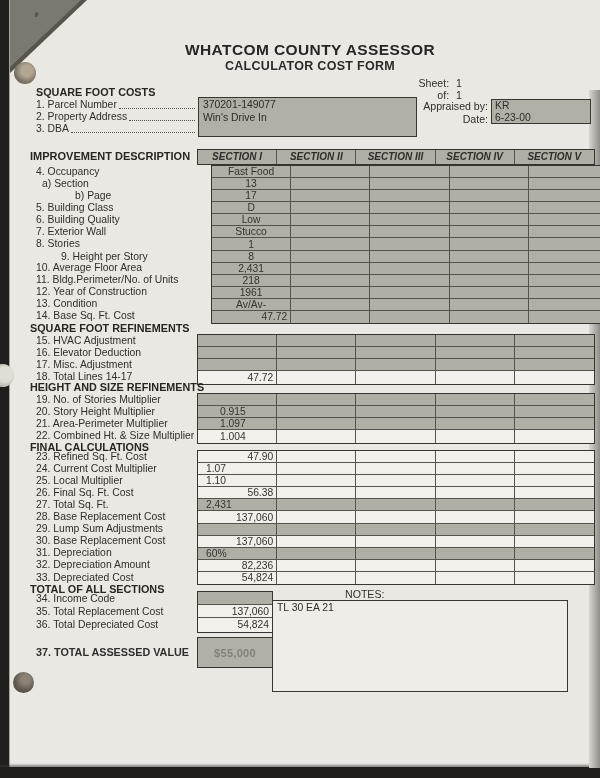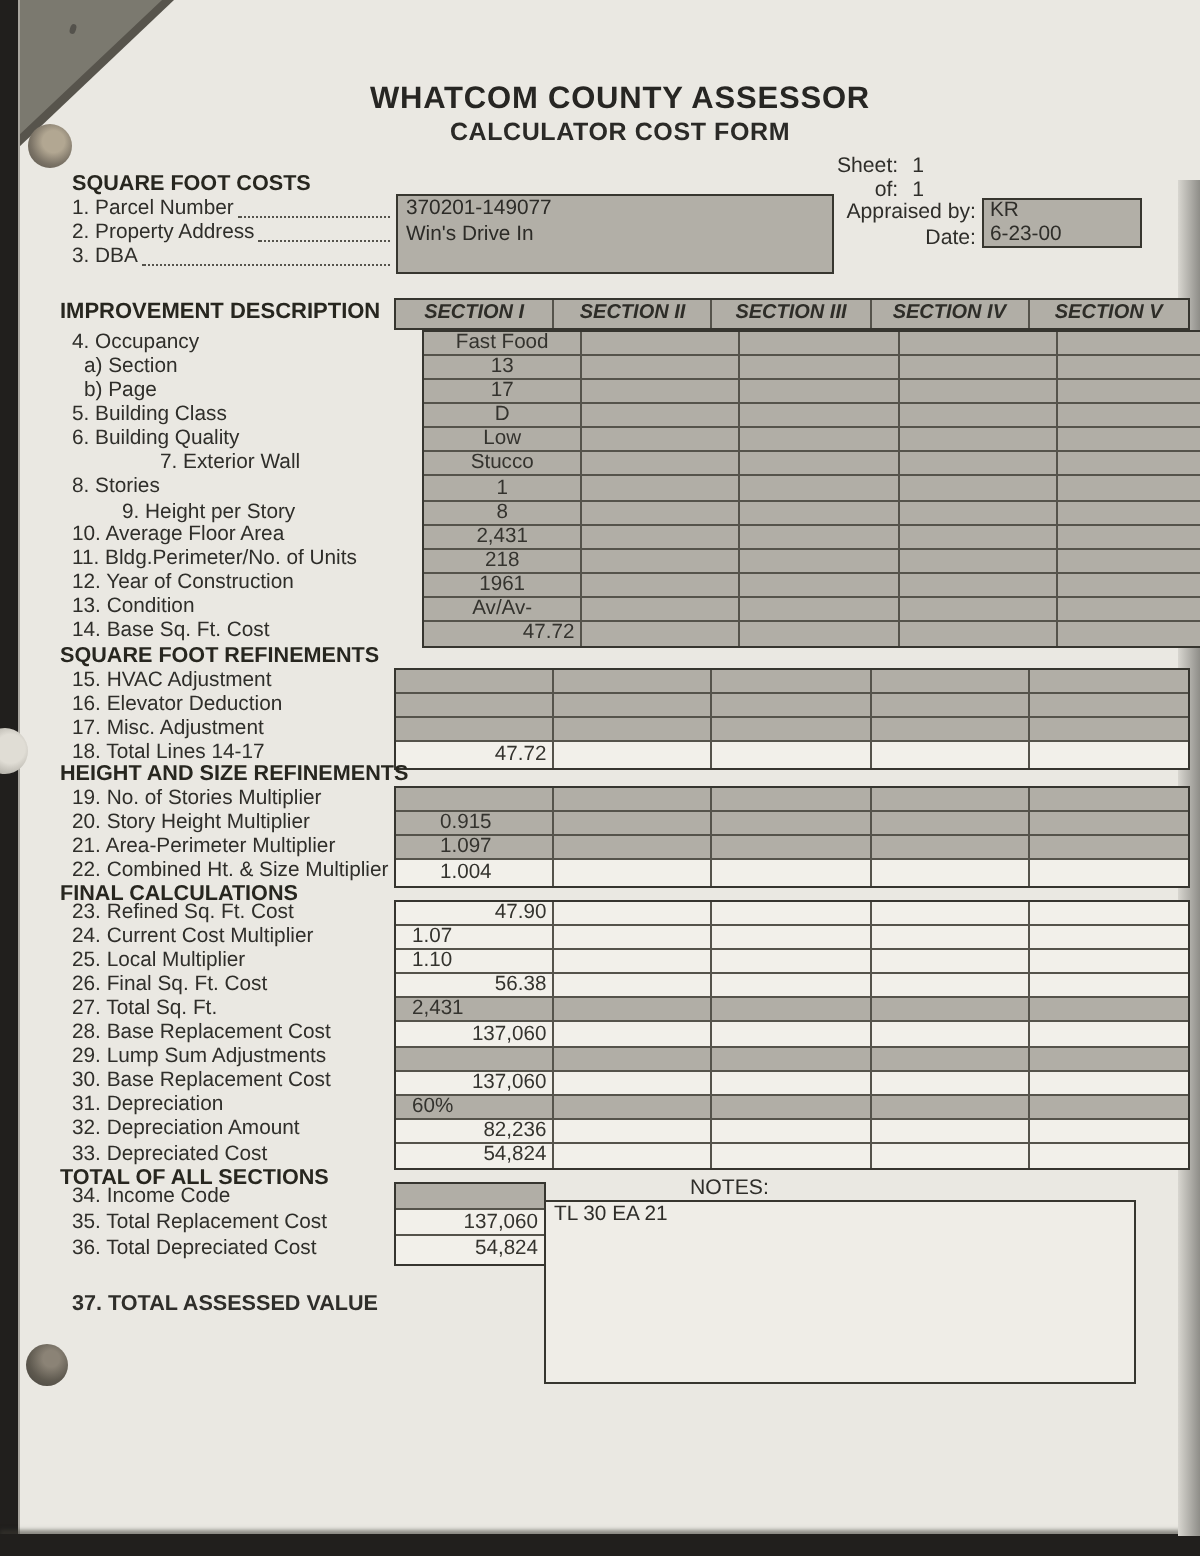--- a/index.html
+++ b/index.html
@@ -34,21 +34,21 @@
     background:radial-gradient(circle at 60% 35%, #8b8376 22%, #5e594f 60%, #45423c 100%); }
 
   
   #title { left:60px; top:41px; width:500px; text-align:center;
     font-size:15.5px; font-weight:bold; color:#272623; letter-spacing:.4px; }
   #subtitle { left:60px; top:59px; width:500px; text-align:center;
     font-size:12.5px; font-weight:bold; color:#2b2a27; letter-spacing:.3px; }
 
   .meta-line { text-align:right; font-size:10.6px; color:#2f2e2a; white-space:nowrap; }
   .meta-line .val { margin-left:7px; }
-  #appraised-box { left:491px; top:99px; width:80px; height:25px;
+  #appraised-box { left:491px; top:99px; width:100px; height:25px;
     background:#b2afa7; border:1.4px solid #37362f; }
   #appraised-box .boxrow { height:11.5px; line-height:11.5px; padding-left:3px;
     font-size:10.4px; color:#2f2e2a; white-space:nowrap; }
 
   
   .heading { font-weight:bold; font-size:10.8px; color:#27261f; white-space:nowrap; }
   .id-row { left:36px; width:160px; height:12px; display:flex; align-items:flex-end; }
   .id-row .t { font-size:10.4px; color:#2f2e2a; white-space:nowrap; line-height:12px; }
   .id-row .leader { flex:1; border-bottom:1.4px dotted #55534c; margin:0 1px 2px 2px; }
   #parcel-box { left:198px; top:97px; width:219px; height:40px;
@@ -147,24 +147,24 @@
       <div class="cell fill-gray r-last">SECTION II</div>
       <div class="cell fill-gray r-last">SECTION III</div>
       <div class="cell fill-gray r-last">SECTION IV</div>
       <div class="cell fill-gray r-last c-last">SECTION V</div>
     </div>
   <div class="abs heading" style="left:30px;top:150px;font-size:11px;">IMPROVEMENT DESCRIPTION</div>
 
   <div id="blocks-layer">
       <div class="abs row-label" style="top: 165.5px; line-height: 12.08px;">4. Occupancy</div>
       <div class="abs row-label indent" style="top: 177.58px; line-height: 12.08px;">a) Section</div>
-      <div class="abs row-label indent" style="top: 189.66px; line-height: 12.08px;">b) Page</div>
+      <div class="abs row-label indent" style="top: 189.66px; line-height: 12.08px; margin-left: 33px;">b) Page</div>
       <div class="abs row-label" style="top: 201.74px; line-height: 12.08px;">5. Building Class</div>
       <div class="abs row-label" style="top: 213.82px; line-height: 12.08px;">6. Building Quality</div>
-      <div class="abs row-label" style="top: 225.9px; line-height: 12.08px; margin-left: 44px;">7. Exterior Wall</div>
+      <div class="abs row-label" style="top: 225.9px; line-height: 12.08px;">7. Exterior Wall</div>
       <div class="abs row-label" style="top: 237.98px; line-height: 12.08px;">8. Stories</div>
       <div class="abs row-label" style="top: 251px; line-height: 12.08px; margin-left: 25px;">9. Height per Story</div>
       <div class="abs row-label" style="top: 262.14px; line-height: 12.08px;">10. Average Floor Area</div>
       <div class="abs row-label" style="top: 274.22px; line-height: 12.08px;">11. Bldg.Perimeter/No. of Units</div>
       <div class="abs row-label" style="top: 286.3px; line-height: 12.08px;">12. Year of Construction</div>
       <div class="abs row-label" style="top: 298.38px; line-height: 12.08px;">13. Condition</div>
       <div class="abs row-label" style="top: 310.46px; line-height: 12.08px;">14. Base Sq. Ft. Cost</div>
       <div class="abs grid-block" style="left: 211px; top: 165px; grid-auto-rows: 12.08px;">
         <div class="cell fill-gray al-center">Fast Food</div>
         <div class="cell fill-gray"></div>
@@ -362,18 +362,19 @@
       <div class="abs row-label" style="top: 592px; line-height: 13.2px;">34. Income Code</div>
       <div class="abs row-label" style="top: 605.2px; line-height: 13.2px;">35. Total Replacement Cost</div>
       <div class="abs row-label" style="top: 618.4px; line-height: 13.2px;">36. Total Depreciated Cost</div>
     </div>
   <div class="abs" id="totals-grid">
       <div class="trow fill-gray al-center"></div>
       <div class="trow fill-white al-right">137,060</div>
       <div class="trow fill-white al-right">54,824</div>
     </div>
   <div class="abs row-label heading" id="assessed-label" style="top:646px;">37. TOTAL ASSESSED VALUE</div>
+  <div class="abs" id="assessed-box">$55,000</div>
 
   <div class="abs" id="notes-label">NOTES:</div>
   <div class="abs" id="notes-box">
     <div id="notes-text">TL 30 EA 21</div>
   </div>
 </div>
 
 </body></html>

